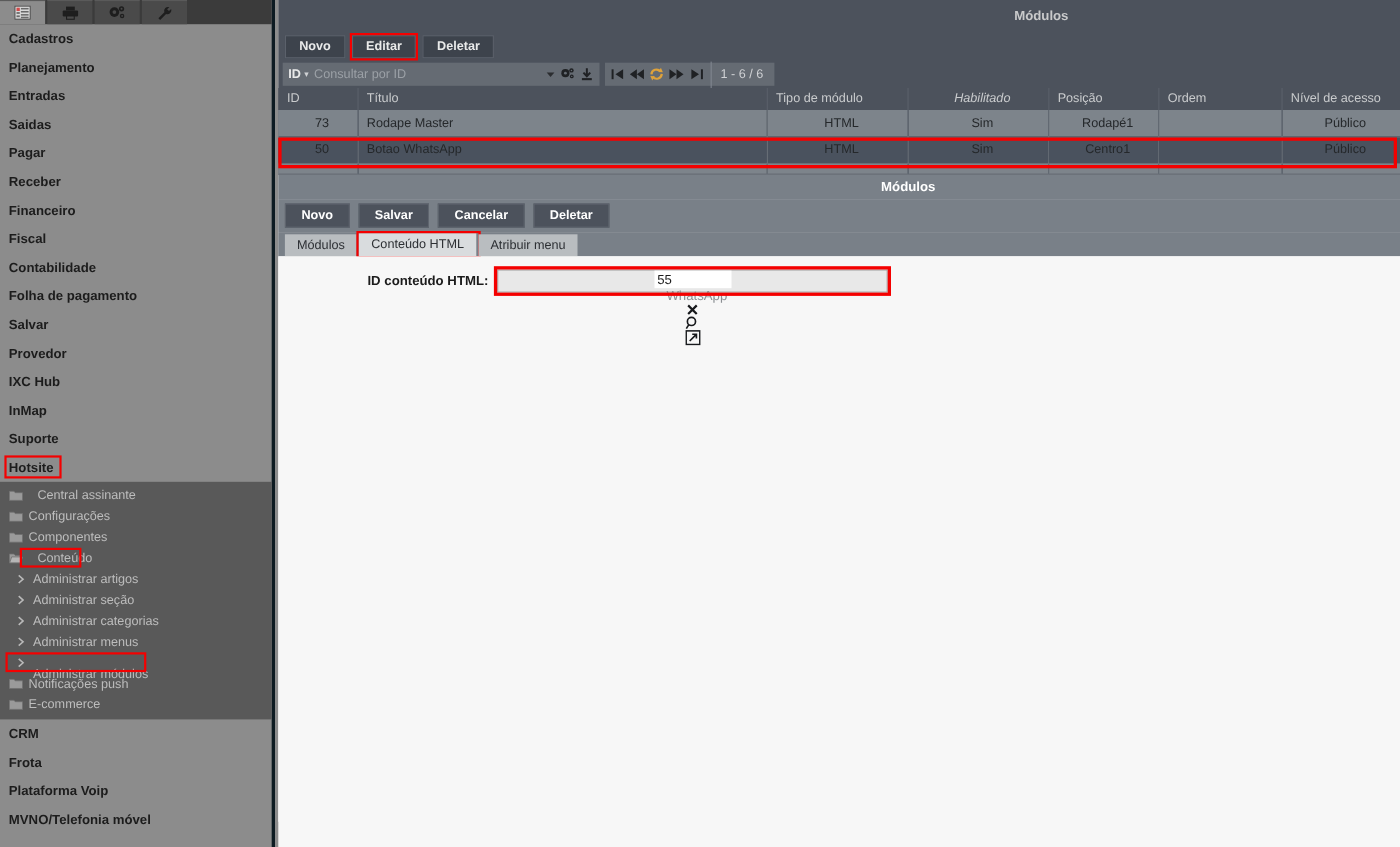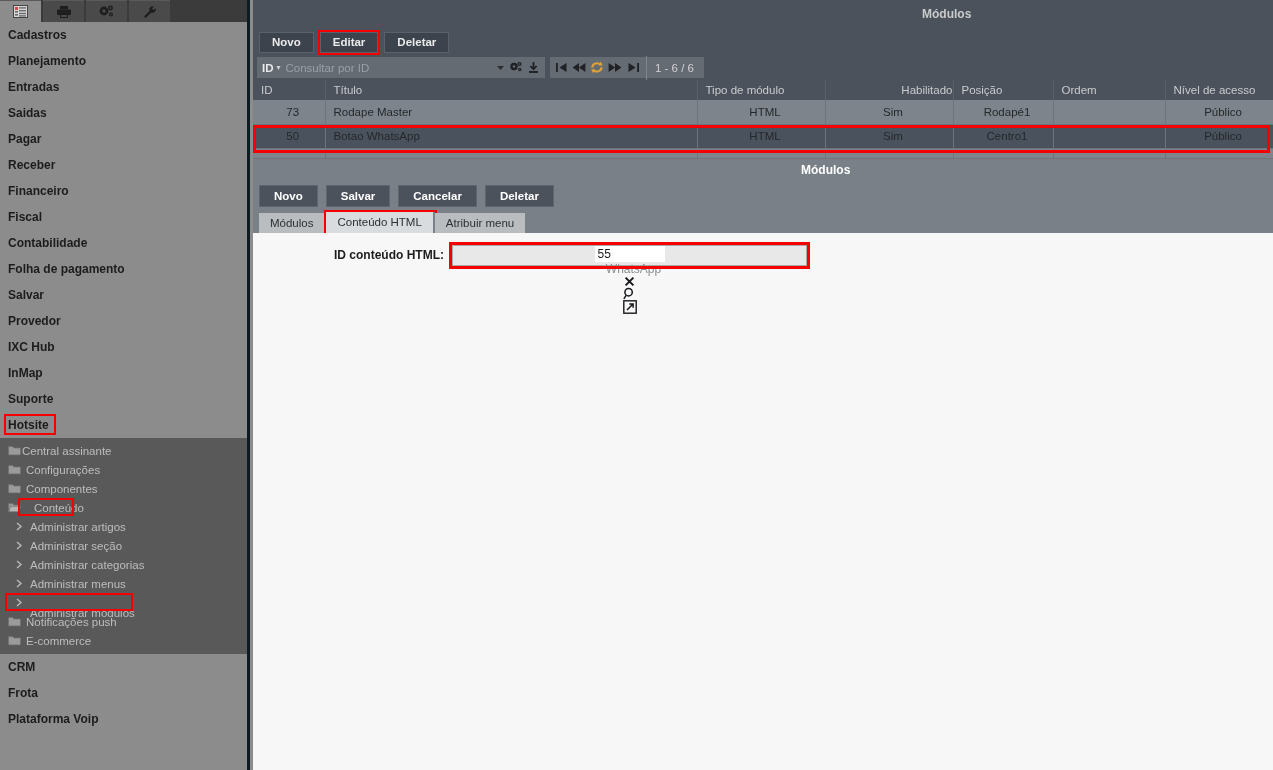--- a/index.html
+++ b/index.html
@@ -319,21 +319,21 @@
         <div class="hlbox" style="border-color: rgb(244, 0, 0); left: 4px; top: 2px; width: 52px; height: 21px;"></div>
       </div>
     </div>
   <div id="tree">
       <div class="tr-row">
         <span class="ic">
           <svg width="13" height="11" viewBox="0 0 13 11">
             <path d="M0.5 1.6 h4.2 l1.1 1.3 h6.7 v7 h-12 z" fill="#9a9a9a" stroke="#6e6e6e" stroke-width="0.7"></path>
           </svg>
         </span>
-        <span style="margin-left: 0;">Central assinante</span>
+        <span style="margin-left: 12px;">Central assinante</span>
       </div>
       <div class="tr-row">
         <span class="ic">
           <svg width="13" height="11" viewBox="0 0 13 11">
             <path d="M0.5 1.6 h4.2 l1.1 1.3 h6.7 v7 h-12 z" fill="#9a9a9a" stroke="#6e6e6e" stroke-width="0.7"></path>
           </svg>
         </span>
         <span style="margin-left: 4px;">Configurações</span>
       </div>
       <div class="tr-row">
@@ -414,20 +414,23 @@
     </div>
   <div id="sb-bottom">
       <div class="sb-section">
         <span>CRM</span>
       </div>
       <div class="sb-section">
         <span>Frota</span>
       </div>
       <div class="sb-section">
         <span>Plataforma Voip</span>
+      </div>
+      <div class="sb-section">
+        <span>MVNO/Telefonia móvel</span>
       </div>
     </div>
 </div>
 
 <div id="main">
 
   <div id="grid-panel" style="position: relative;">
 
     <div id="grid-title">
       <span>Módulos</span>
@@ -527,21 +530,21 @@
         <col style="width:128px">
         <col style="width:100px">
         <col style="width:112px">
         <col style="width:108px">
       </colgroup>
       <thead>
           <tr id="grid-head">
             <th>ID</th>
             <th>Título</th>
             <th style="text-align: left; padding-left: 8px;">Tipo de módulo</th>
-            <th style="text-align: right; padding-left: 8px;">Habilitado</th>
+            <th style="text-align: center; padding-left: 8px; font-style: italic;">Habilitado</th>
             <th style="text-align: left; padding-left: 8px;">Posição</th>
             <th style="text-align: left; padding-left: 8px;">Ordem</th>
             <th style="text-align: left; padding-left: 8px;">Nível de acesso</th>
           </tr>
         </thead>
       <tbody id="grid-body">
           <tr class="row-odd">
             <td class="c">73</td>
             <td>Rodape Master</td>
             <td class="c">HTML</td>

